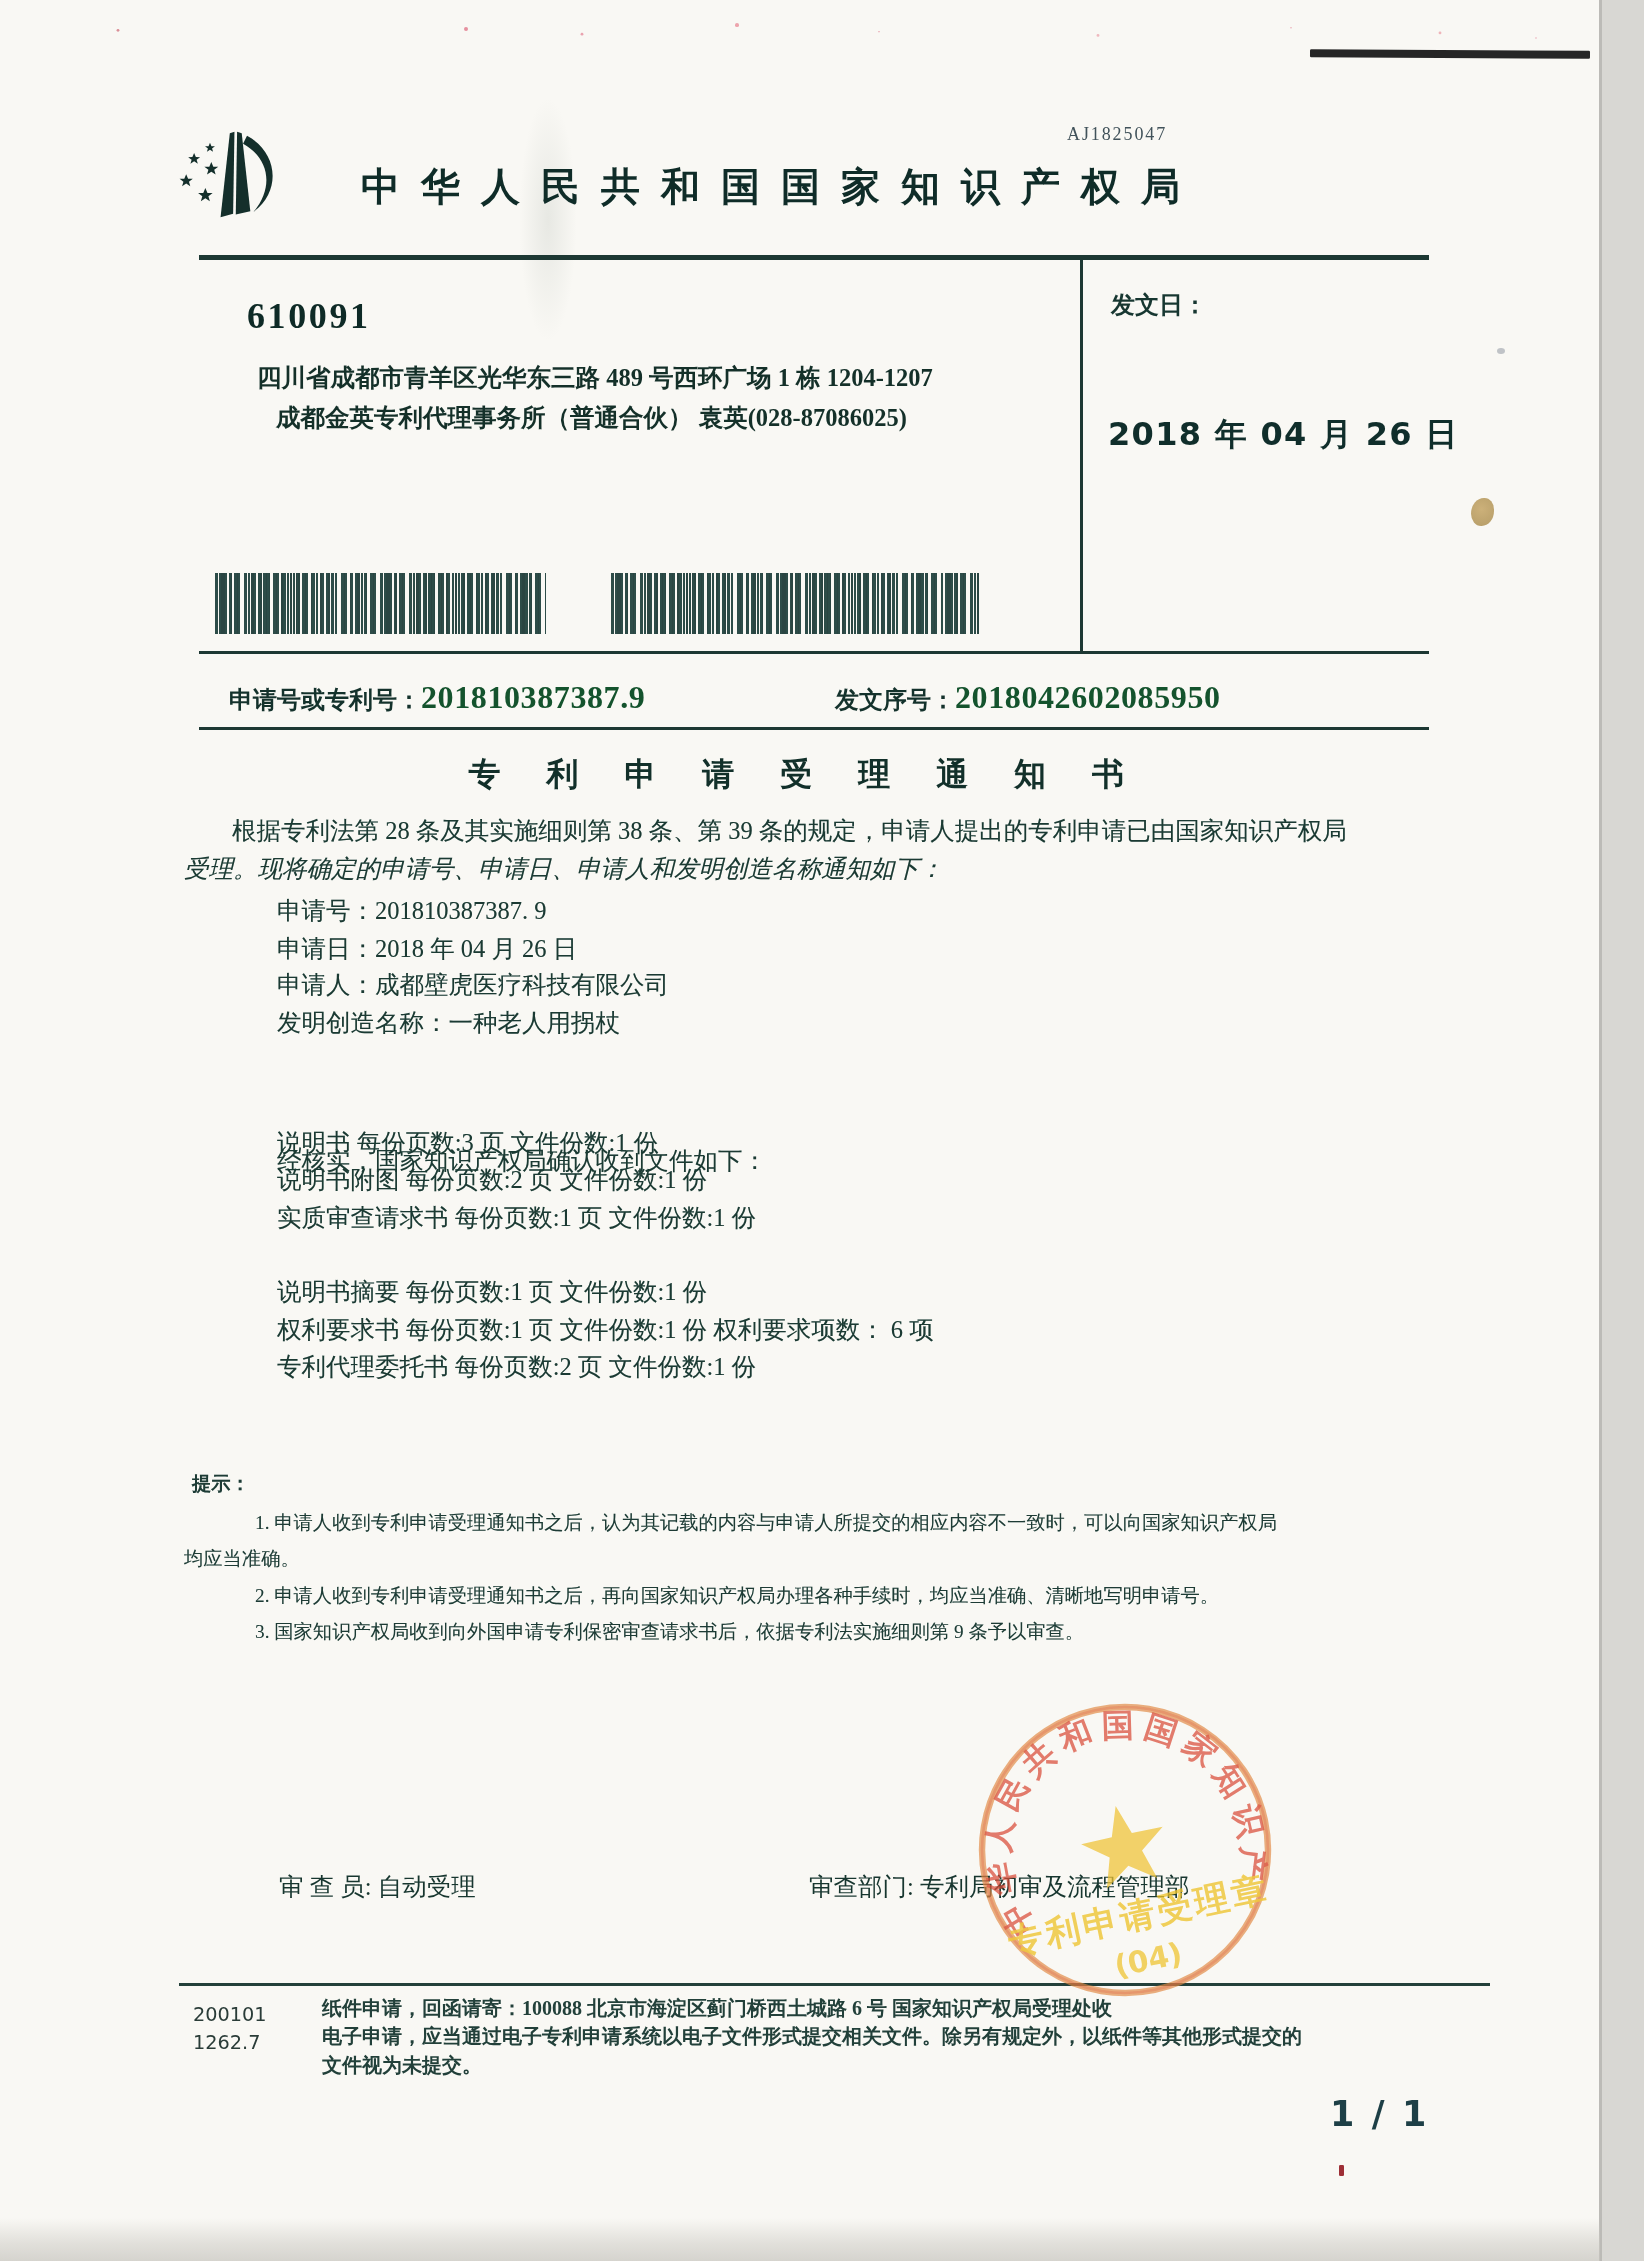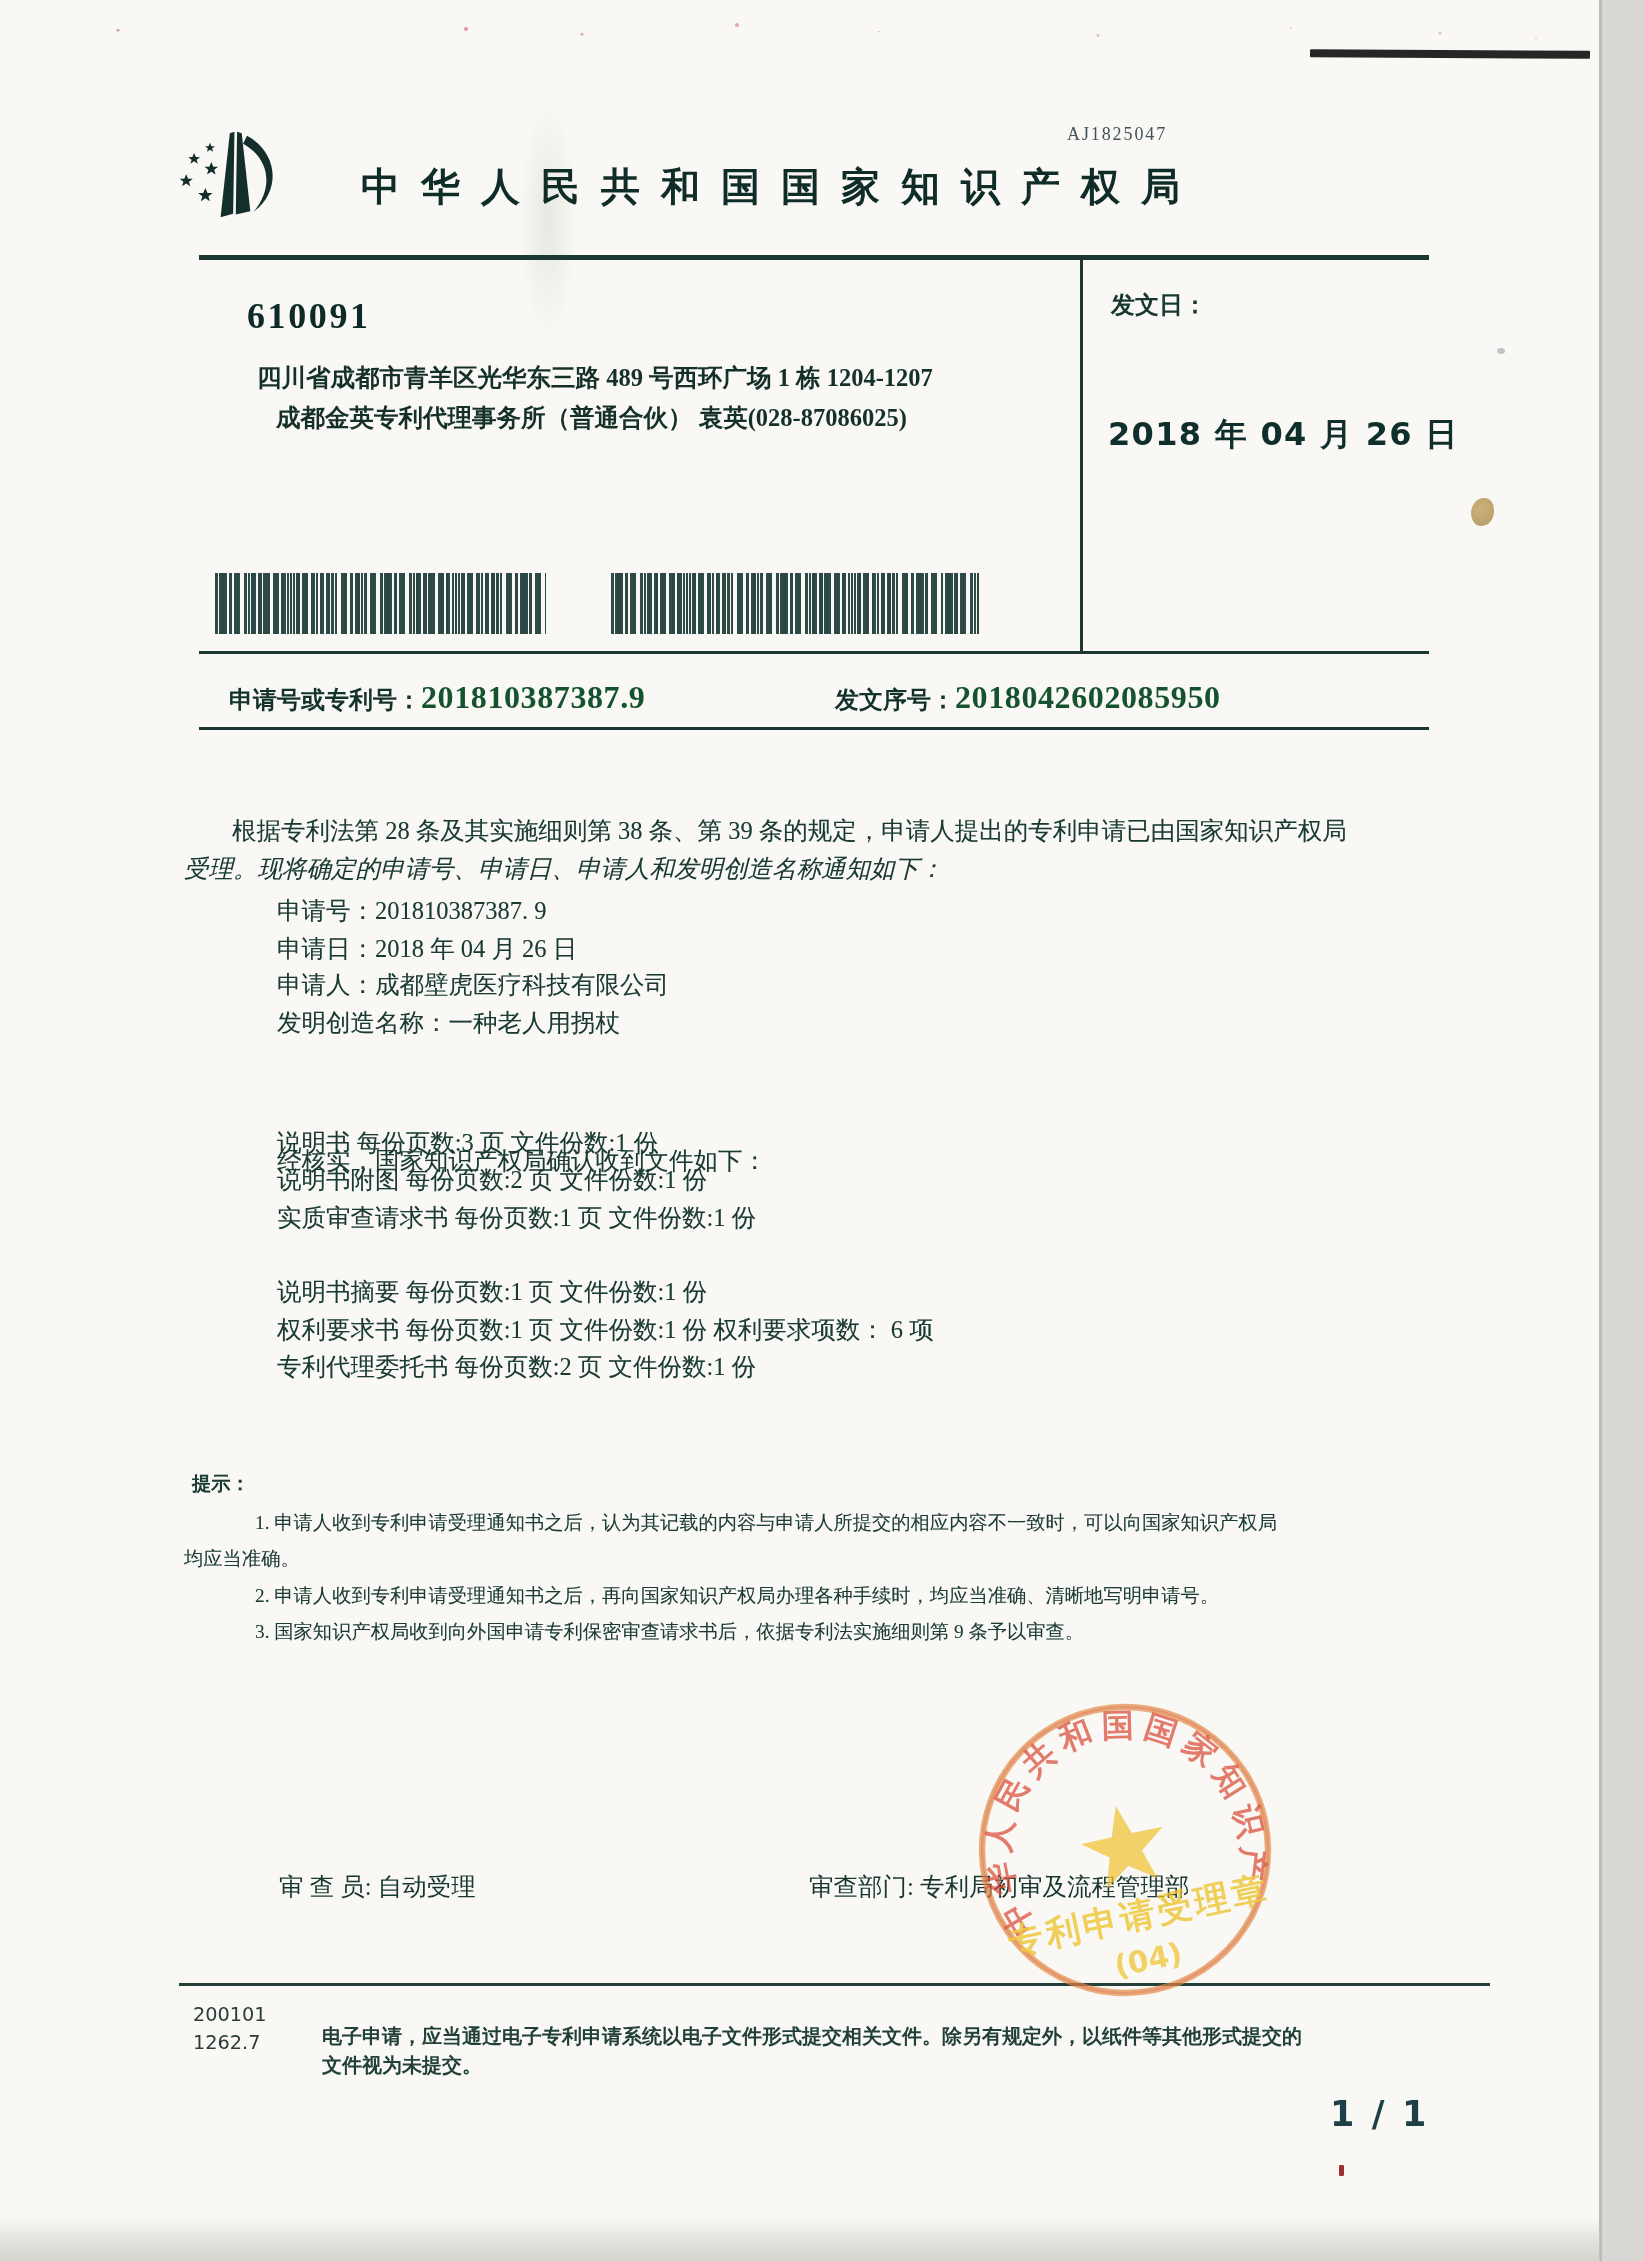--- a/index.html
+++ b/index.html
@@ -109,20 +109,21 @@
   <div class="rule rule2"></div>
 
   <div class="appno">
     <span class="numrow-label">申请号或专利号：</span><span class="numrow-val">201810387387.9</span>
   </div>
   <div class="dispno">
     <span class="numrow-label">发文序号：</span><span class="numrow-val">2018042602085950</span>
   </div>
   <div class="rule rule3"></div>
 
+  <div class="notice-title">专 利 申 请 受 理 通 知 书</div>
 
   <div class="bline" style="left:232px;top:814px;">根据专利法第 28 条及其实施细则第 38 条、第 39 条的规定，申请人提出的专利申请已由国家知识产权局</div>
   <div class="bline" style="left:184px;top:852px;font-style:italic;">受理。现将确定的申请号、申请日、申请人和发明创造名称通知如下：</div>
 
   <div class="bline" style="left:277px;top:894px;">申请号：201810387387. 9</div>
   <div class="bline" style="left:277px;top:932px;">申请日：2018 年 04 月 26 日</div>
   <div class="bline" style="left:277px;top:968px;">申请人：成都壁虎医疗科技有限公司</div>
   <div class="bline" style="left:277px;top:1006px;">发明创造名称：一种老人用拐杖</div>
 
   <div class="bline" style="left:277px;top:1144px;">经核实，国家知识产权局确认收到文件如下：</div>
@@ -156,18 +157,19 @@
     <text font-size="50" font-weight="bold" fill="#d94c38" opacity="0.8" letter-spacing="12" font-family="DejaVu Sans, Liberation Sans, sans-serif">
       <textPath href="#ringPath" startOffset="8">中华人民共和国国家知识产权局</textPath>
     </text>
     <text x="250" y="372" text-anchor="middle" font-size="54" font-weight="bold" fill="#eec22b" opacity="0.85" letter-spacing="5" font-family="DejaVu Sans, Liberation Sans, sans-serif">专利申请受理章</text>
     <text x="250" y="440" text-anchor="middle" font-size="46" font-weight="bold" fill="#eec22b" opacity="0.8" font-family="DejaVu Sans, Liberation Sans, sans-serif">(04)</text>
   </svg>
 
   <div class="frule"></div>
   <div class="fcode" style="top:1995px;">200101</div>
   <div class="fcode" style="top:2023px;">1262.7</div>
+  <div class="ftext" style="top:1995px;">纸件申请，回函请寄：100088 北京市海淀区蓟门桥西土城路 6 号   国家知识产权局受理处收</div>
   <div class="ftext" style="top:2023px;">电子申请，应当通过电子专利申请系统以电子文件形式提交相关文件。除另有规定外，以纸件等其他形式提交的</div>
   <div class="ftext" style="top:2052px;">文件视为未提交。</div>
   <div class="pageno">1 / 1</div>
 
 </div>
 
 
 </body></html>

